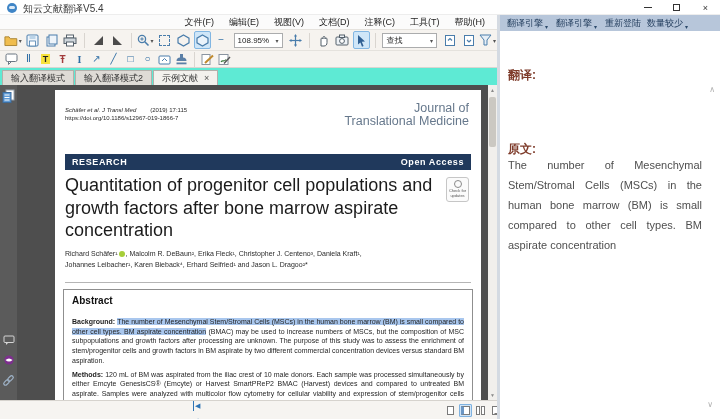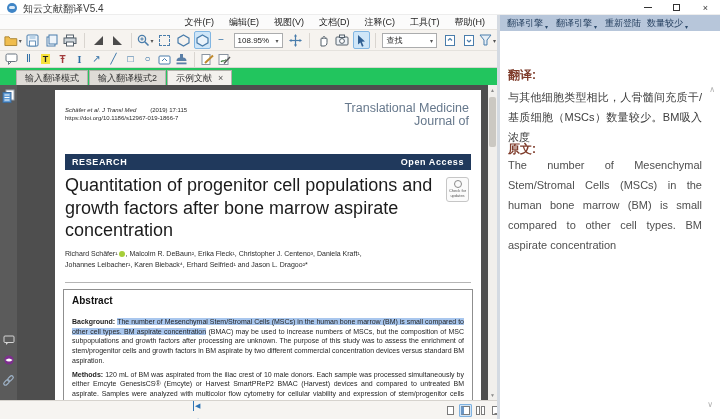--- a/index.html
+++ b/index.html
@@ -33,22 +33,22 @@
   .active-tool { background:#cfe6f8; border:1px solid #82b6e2; }
   .vdiv { width:1px; height:15px; background:#d9d5d0; margin:0 4px; }
   .dd { font-size:6px; color:#555; margin-left:1px; }
   .combo { display:flex; align-items:center; justify-content:space-between; background:#fff;
            border:1px solid #abacad; height:15px; padding:0 3px; margin:0 3px; font-size:8px; color:#222; }
   .glyphbtn { font-size:10px; color:#2e6da4; line-height:10px; }
   .hl-t { background:#f7e23c; color:#222; font-weight:bold; font-size:9px; padding:0 2px; }
   .strike-t { color:#a23c3c; font-weight:bold; font-size:10px; }
   .serif-i { font-family:"Liberation Serif",serif; color:#2e6da4; font-size:10px; font-weight:bold; }
   
-  .tabbar { position:absolute; left:0; top:68px; width:500px; height:17px; background:#22c55e;
-            display:flex; align-items:flex-end; padding-left:16px; }
+  .tabbar { position:absolute; left:0; top:68px; width:500px; height:17px; background:#5eead4;
+            display:flex; align-items:flex-end; padding-left:2px; }
   .tab { height:15px; display:flex; align-items:center; padding:0 8px; margin-right:1px;
          font-size:9px; color:#333; background:#dedbd6; border:1px solid #b3b0ab; border-bottom:none; }
   .tab.active { background:#f3f1ed; }
   .tabclose { margin-left:6px; font-size:9px; color:#555; }
   
   .sidebar { position:absolute; left:0; top:85px; width:17px; height:315px; background:#5b5b5b; }
   .sbicon { position:absolute; left:2px; width:13px; height:14px; display:flex; align-items:center; justify-content:center; }
   .pdfbg { position:absolute; left:17px; top:85px; width:471px; height:315px; background:#4e4e4e; }
   .page { position:absolute; left:55px; top:90px; width:426px; height:310px; background:#ffffff; overflow:hidden; }
   
@@ -367,22 +367,22 @@
   </div>
 
   <div class="pdfbg"></div>
 
   <div class="page">
     <div class="p-cite">
       <div><span class="sp">Schäfer et al. J Transl Med</span><span>(2019) 17:115</span></div>
       <div>https://doi.org/10.1186/s12967-019-1866-7</div>
     </div>
     <div class="p-journal">
+      <div>Journal of</div>
       <div>Translational Medicine</div>
-      <div>Journal of</div>
     </div>
     <div class="p-banner">
       <span>RESEARCH</span>
       <span>Open Access</span>
     </div>
     <div class="p-badge">
       <div class="c"></div>
       <div class="t">Check for updates</div>
     </div>
     <div class="p-title">Quantitation of progenitor cell populations and growth factors after bone marrow aspirate concentration</div>
@@ -459,20 +459,19 @@
         </span>
       <span class="mi">
           <span>重新登陆</span>
         </span>
       <span class="mi">
           <span>数量较少</span>
           <span class="dd">▾</span>
         </span>
     </div>
     <div class="rlabel" style="top:52px;">翻译:</div>
-    <div class="rtext cn" style="top:72px;">与其他细胞类型相比，人骨髓间充质干/基质细胞（MSCs）数量较少。BM吸入浓度</div>
     <div class="rlabel" style="top:126px;">原文:</div>
     <div class="rtext en" style="top:140px;">The number of Mesenchymal Stem/Stromal Cells (MSCs) in the human bone marrow (BM) is small compared to other cell types. BM aspirate concentration</div>
     <span class="rchev" style="right:5px; top:70px;">∧</span>
     <span class="rchev" style="right:7px; top:385px;">∨</span>
   </div>
 
 </div>
 
 </body></html>

